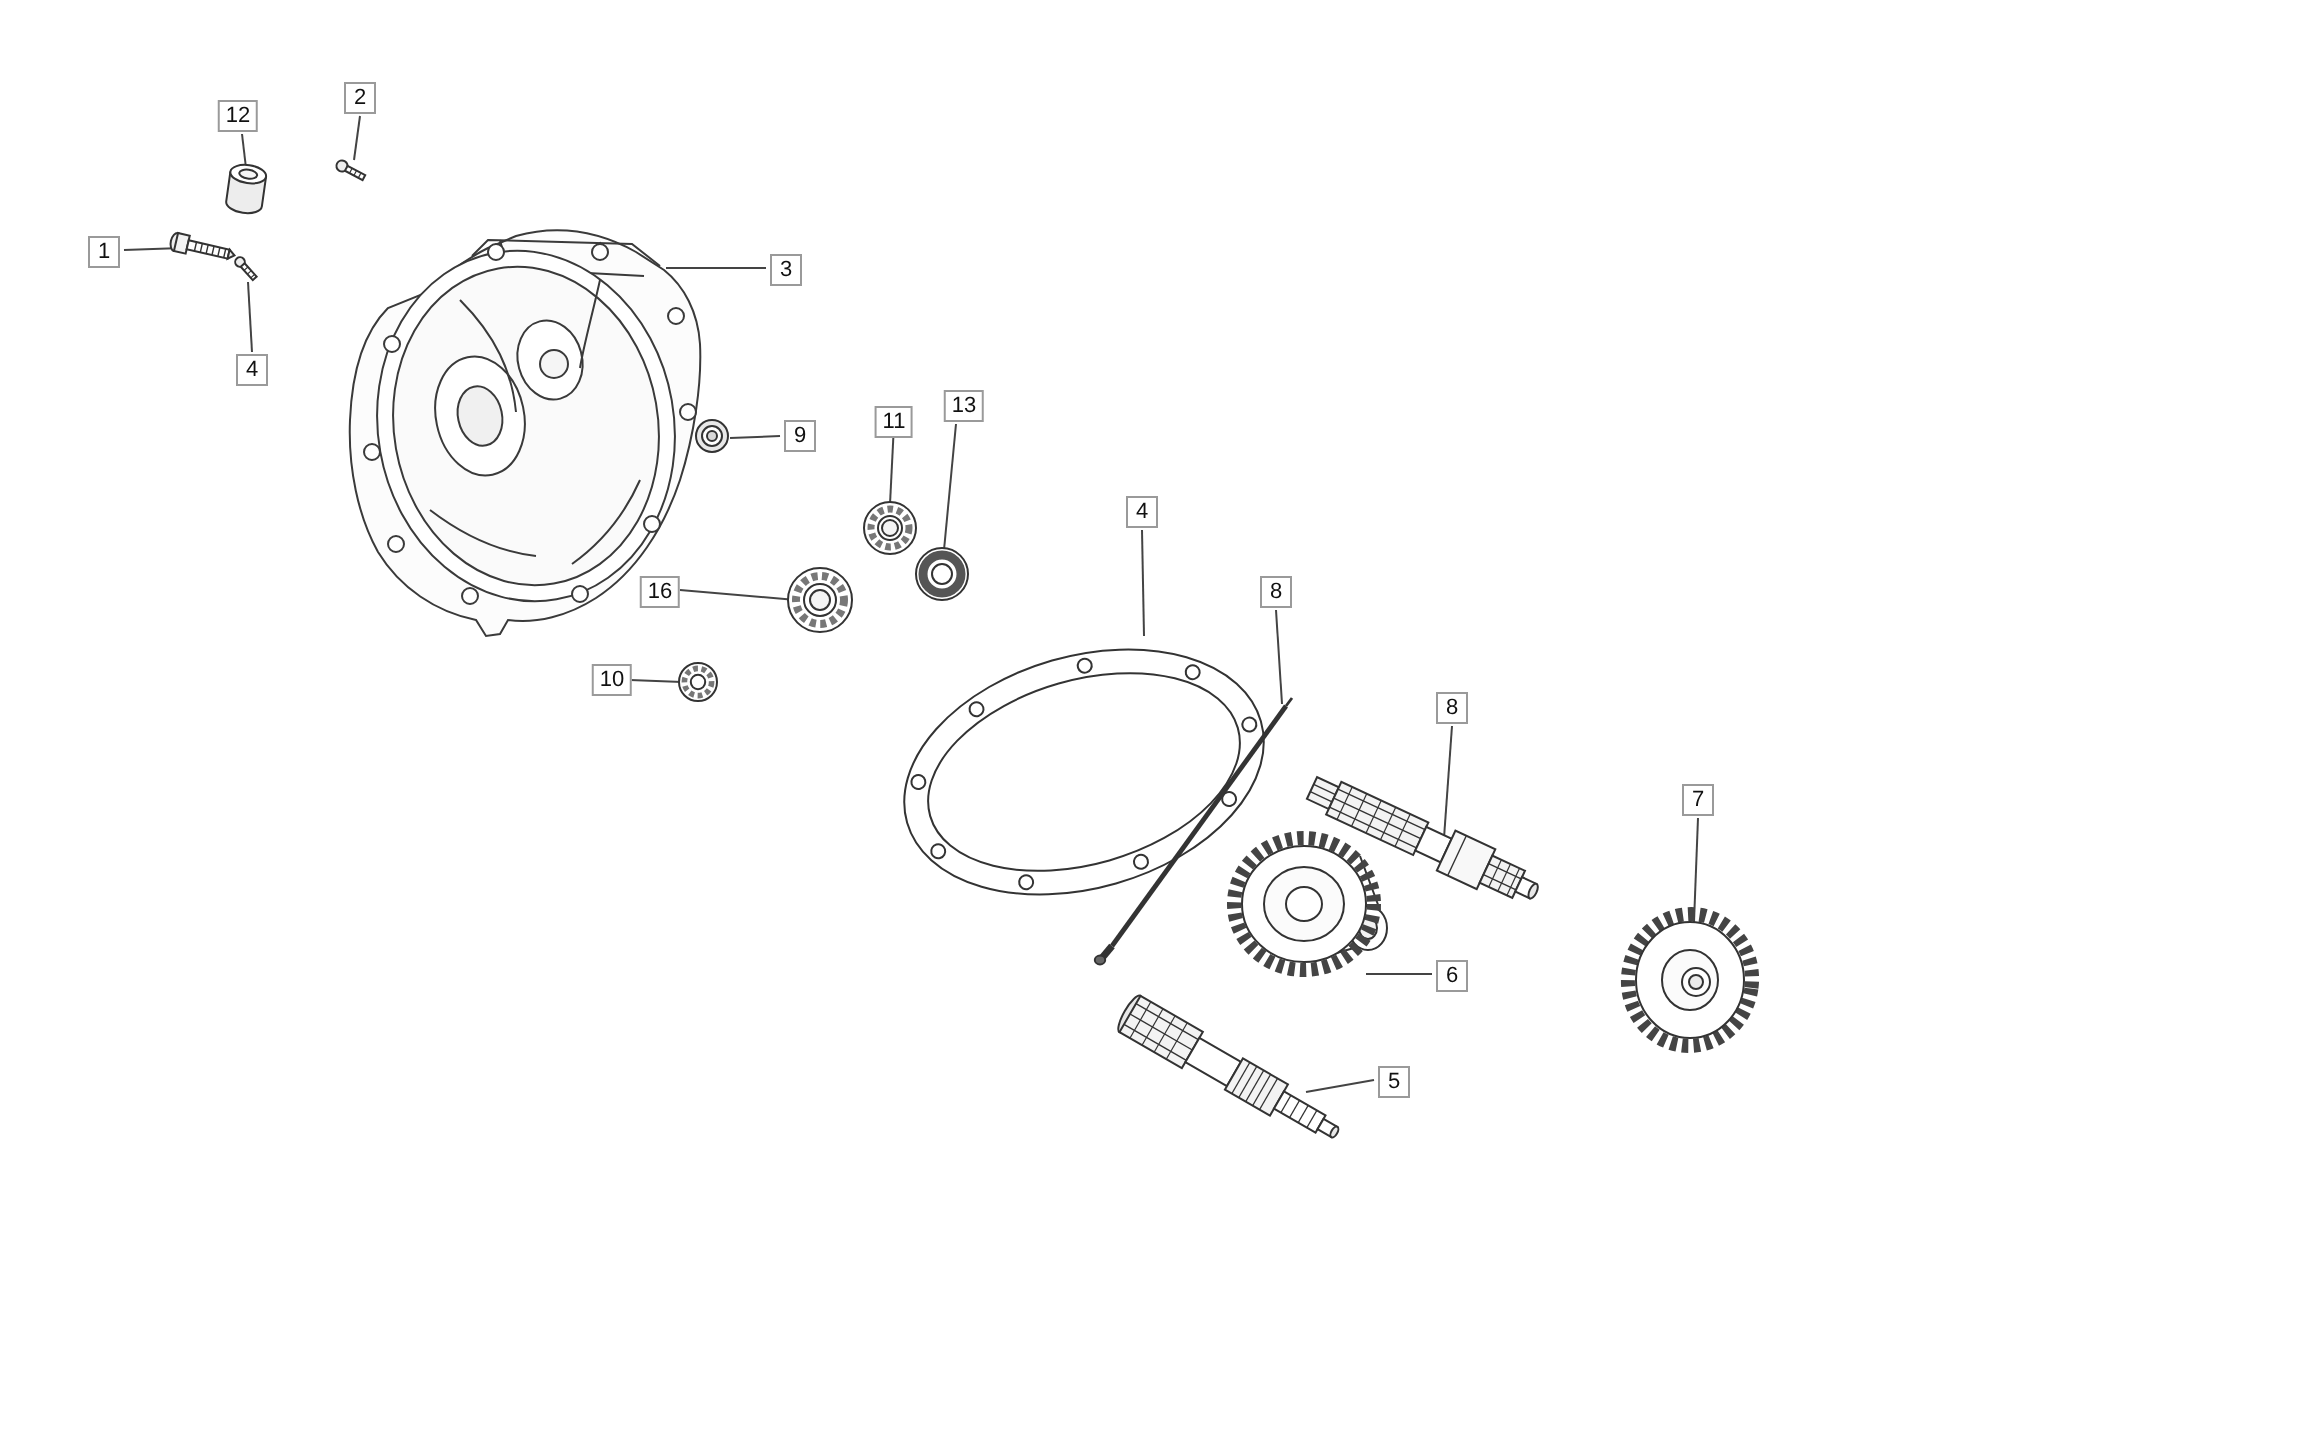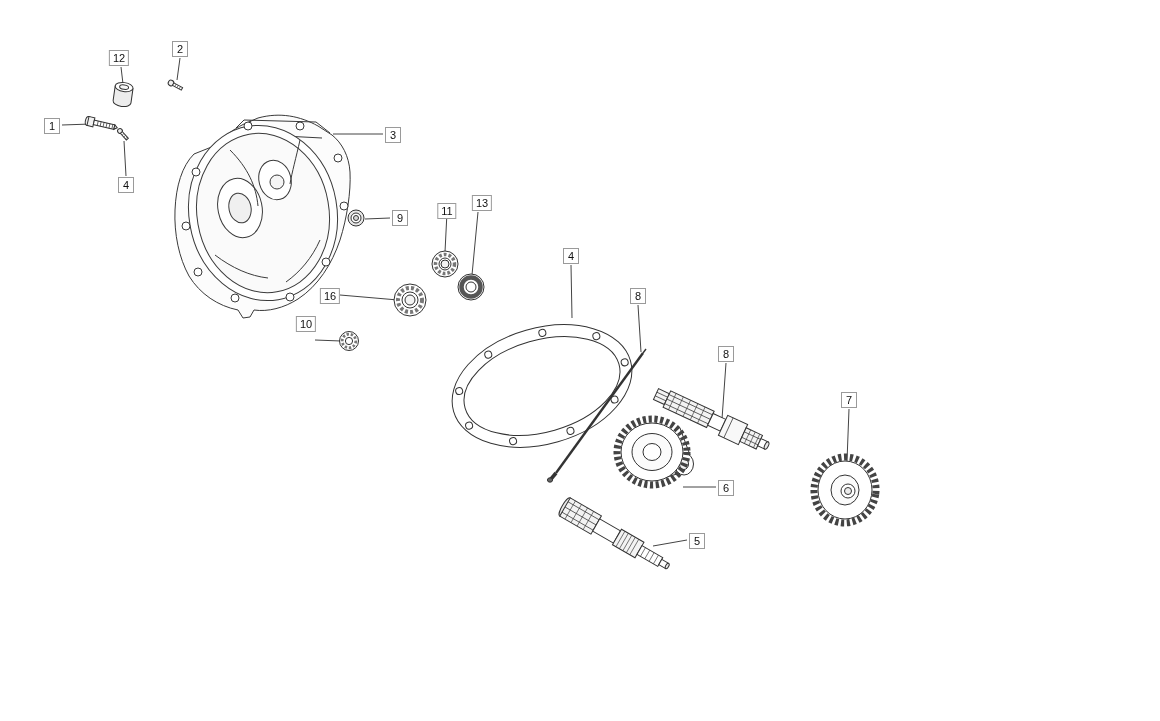--- a/index.html
+++ b/index.html
@@ -256,21 +256,21 @@
 
   <div class="callout" style="left:52px;top:126px">1</div>
   <div class="callout" style="left:180px;top:49px">2</div>
   <div class="callout" style="left:393px;top:135px">3</div>
   <div class="callout" style="left:571px;top:256px">4</div>
   <div class="callout" style="left:697px;top:541px">5</div>
   <div class="callout" style="left:726px;top:488px">6</div>
   <div class="callout" style="left:849px;top:400px">7</div>
   <div class="callout" style="left:726px;top:354px">8</div>
   <div class="callout" style="left:400px;top:218px">9</div>
-  <div class="callout" style="left:306px;top:324px">10</div>
+  <div class="callout" style="left:306px;top:340px">10</div>
   <div class="callout" style="left:447px;top:211px">11</div>
   <div class="callout" style="left:119px;top:58px">12</div>
   <div class="callout" style="left:482px;top:203px">13</div>
   <div class="callout" style="left:126px;top:185px">4</div>
   <div class="callout" style="left:638px;top:296px">8</div>
   <div class="callout" style="left:330px;top:296px">16</div>
 
 </div>
 
 </body></html>

